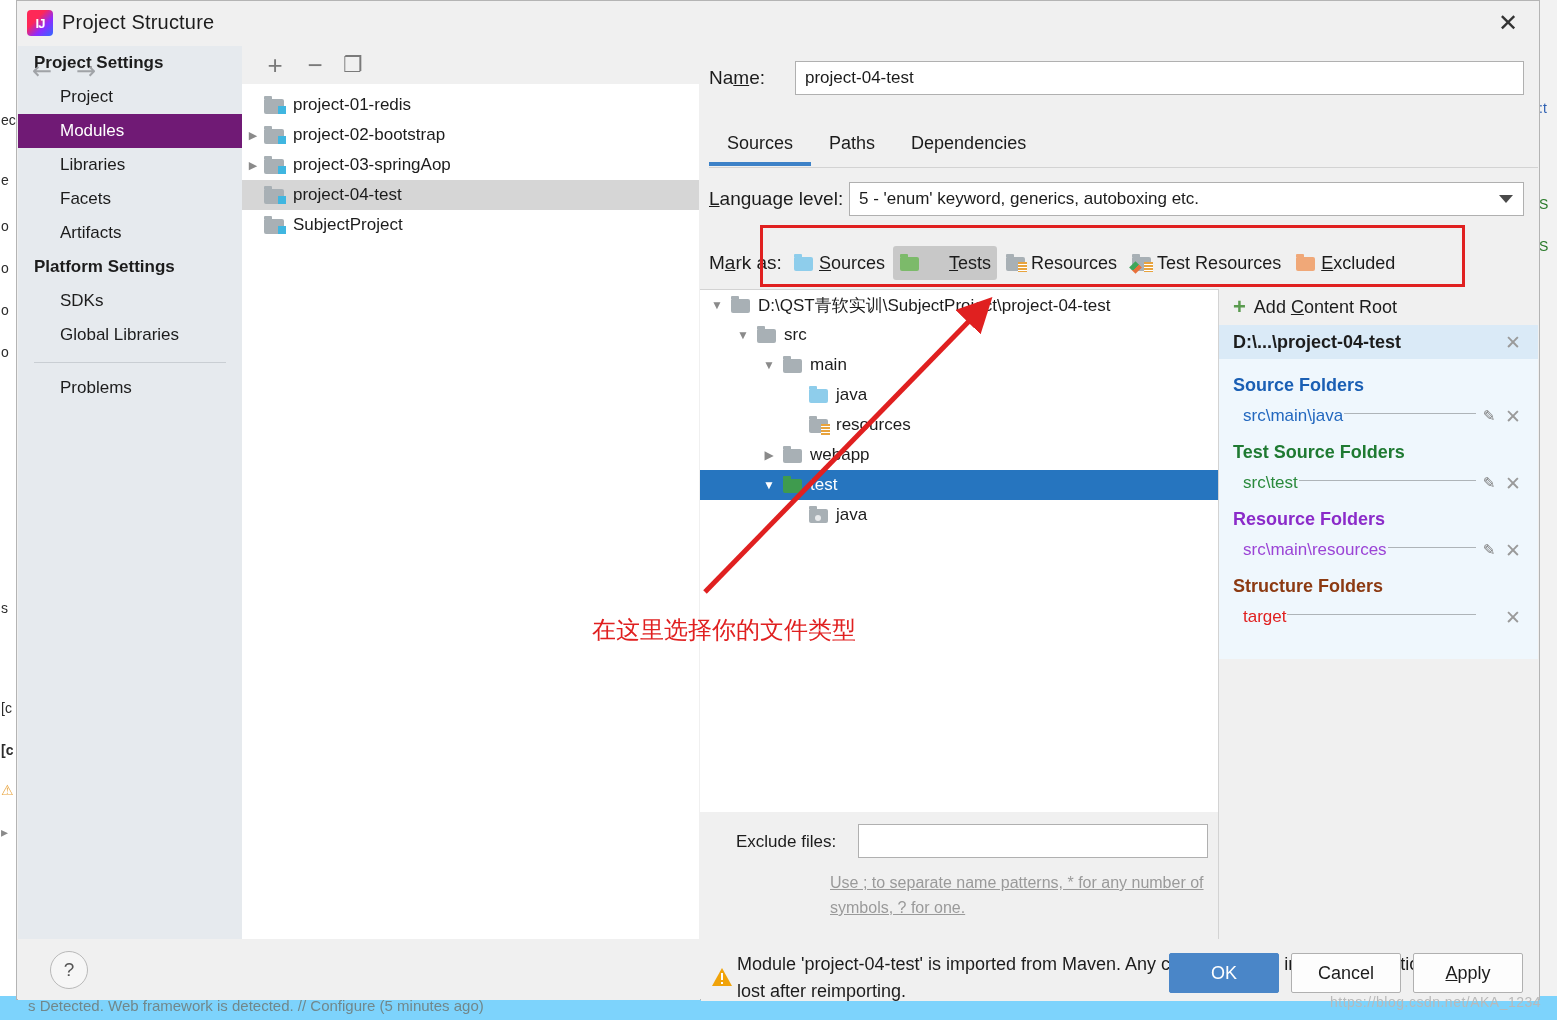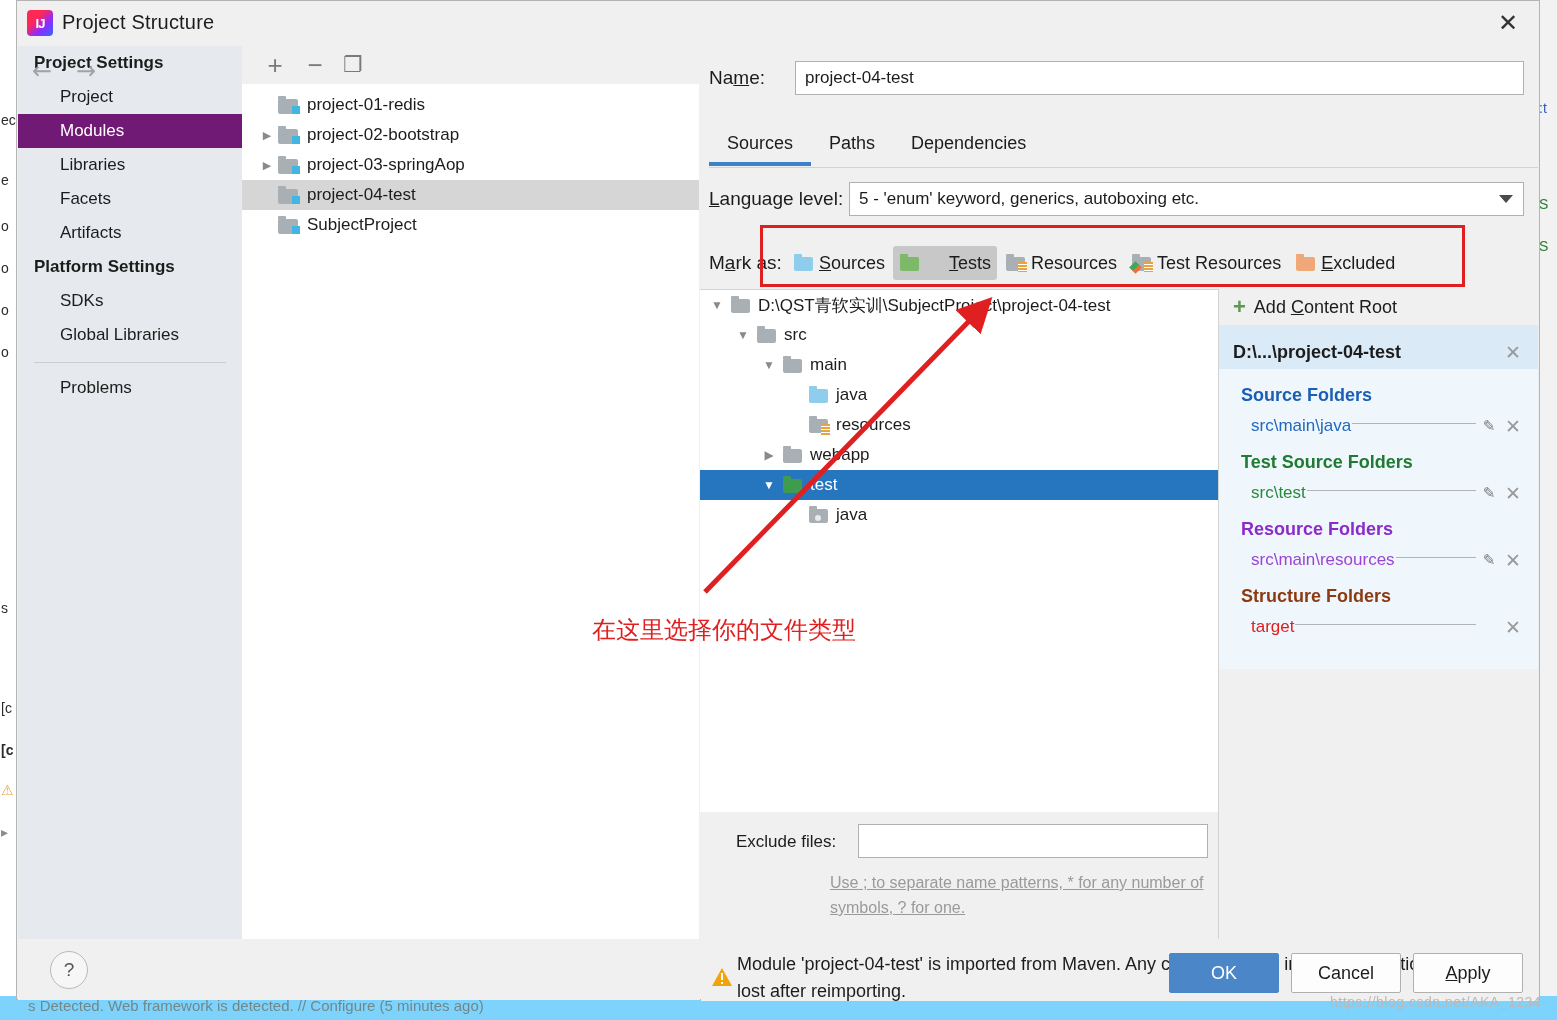--- a/index.html
+++ b/index.html
@@ -39,21 +39,21 @@
   .sb-item{height:34px;line-height:34px;padding-left:42px;font-size:17px;color:#1c1c1c;cursor:pointer;}
   .sb-item.sel{background:#701a75;color:#ffffff;}
   .sb-sep{margin:10px 16px 8px 16px;height:1px;background:#c9ced3;}
 
   
   #modules-panel{position:absolute;left:225px;top:45px;width:457px;height:893px;background:#ffffff;}
   #mod-toolbar{position:absolute;left:0;top:0;width:100%;height:38px;background:#f0f0f0;border-bottom:1px solid #d6d6d6;}
   .tb-btn{position:absolute;top:4px;width:30px;height:30px;display:flex;align-items:center;justify-content:center;
     color:#7a7a7a;cursor:pointer;}
   #mod-tree{position:absolute;left:0;top:38px;width:100%;bottom:0;background:#ffffff;padding-top:6px;box-sizing:border-box;}
-  .mrow{position:relative;height:30px;display:flex;align-items:center;font-size:17px;color:#1c1c1c;cursor:pointer;padding-left:14px;}
+  .mrow{position:relative;height:30px;display:flex;align-items:center;font-size:17px;color:#1c1c1c;cursor:pointer;}
   .mrow.sel{background:#d6d6d6;}
   .mtog{width:22px;flex:0 0 22px;display:flex;align-items:center;justify-content:center;color:#8a8a8a;font-size:11px;}
   .modicon{position:relative;width:22px;height:17px;flex:0 0 22px;margin-right:7px;}
   .modicon .f{position:absolute;left:0;top:2px;width:20px;height:15px;background:#a8b0b5;border-radius:1px 2px 2px 2px;}
   .modicon .f:before{content:"";position:absolute;left:0;top:-3px;width:8px;height:3px;background:#a8b0b5;border-radius:1px 1px 0 0;}
   .modicon .b{position:absolute;right:0px;bottom:0px;width:8px;height:8px;background:#40b6e0;}
 
   
   #detail{position:absolute;left:683px;top:45px;right:1px;height:893px;background:#f0f0f0;}
   #name-row{position:absolute;left:9px;top:14px;right:14px;height:36px;display:flex;align-items:center;}
@@ -100,23 +100,23 @@
   #exc-row{position:absolute;left:8px;top:12px;right:10px;display:flex;align-items:flex-start;margin-left:28px;}
   #exc-label{font-size:17px;width:122px;padding-top:8px;color:#1c1c1c;}
   #exc-input{flex:1;height:34px;background:#fff;border:1px solid #b0b0b0;box-sizing:border-box;padding:0 8px;
     font:16px "Liberation Sans",sans-serif;outline:none;}
   #exc-hint{position:absolute;left:130px;top:58px;right:14px;font-size:16px;color:#9a9a9a;line-height:25px;text-decoration:underline;}
 
   
   #roots{position:absolute;left:519px;top:243px;right:0;bottom:127px;background:#f0f0f0;}
   #add-root{height:36px;display:flex;align-items:center;padding-left:14px;font-size:18px;color:#1c1c1c;cursor:pointer;}
   #add-root .plus{color:#5a9b4f;font-size:22px;font-weight:700;margin-right:8px;}
-  #root-header{height:34px;display:flex;align-items:center;justify-content:space-between;padding:10px 12px 0 14px;
+  #root-header{height:34px;display:flex;align-items:center;justify-content:space-between;padding:0 12px 0 14px;
     background:#daeaf7;font-size:18px;font-weight:700;color:#1c1c1c;}
-  #root-body{background:#eff7fd;padding:6px 0 14px 8px;min-height:280px;}
+  #root-body{background:#eff7fd;padding:6px 0 14px 0;min-height:280px;}
   .grp-title{font-size:18px;font-weight:700;padding:10px 0 4px 14px;}
   .grp-item{display:flex;align-items:center;padding:0 12px 0 24px;height:32px;font-size:17px;}
   .grp-item .pathtxt{white-space:nowrap;}
   .grp-item .dash{flex:1;border-bottom:1px solid #aeb4b8;margin:0 2px 5px 1px;min-width:18px;}
   .pencil{width:22px;text-align:center;color:#7b7b7b;font-size:15px;cursor:pointer;}
   .xmark{width:26px;text-align:center;color:#9a9a9a;font-size:19px;cursor:pointer;font-family:"DejaVu Sans",sans-serif;}
 
   
   #warn{position:absolute;left:684px;top:938px;right:1px;height:62px;background:#f0f0f0;display:flex;align-items:flex-start;padding:12px 14px 0 10px;box-sizing:border-box;}
   #warn-ico{width:26px;flex:0 0 26px;position:relative;top:16px;}

